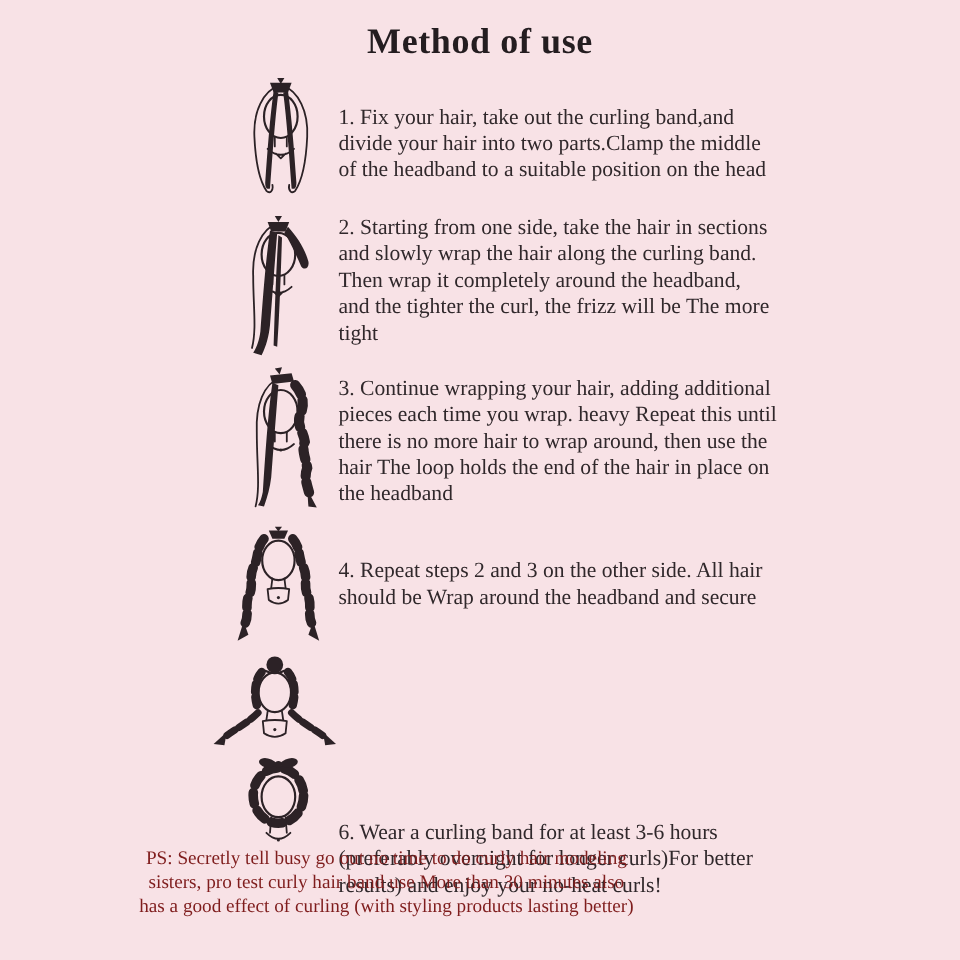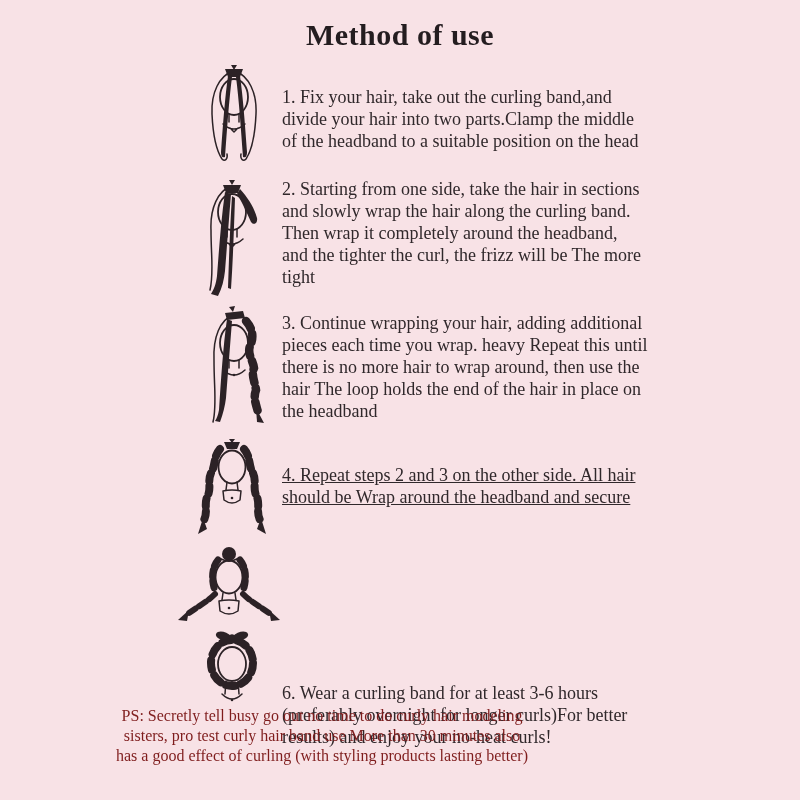--- a/index.html
+++ b/index.html
@@ -19,21 +19,21 @@
   }
   .step-text{
     position:absolute;left:282px;
     font-size:18px;line-height:22px;
     color:#30282b;
     white-space:nowrap;
   }
   .t1{top:86px;}
   .t2{top:178px;}
   .t3{top:312px;}
-  .t4{top:464px;text-decoration:underline;}
+  .t4{top:464px;}
   .t5{top:551px;}
   .t6{top:638px;margin-top:44px;}
   .ps{
     position:absolute;top:706px;left:0;width:644px;
     text-align:center;
     font-size:16px;line-height:20px;
     color:#7f1d1d;
   }
   .art{position:absolute;color:#2c2226;}
   .a1{left:200px;top:62px;}

